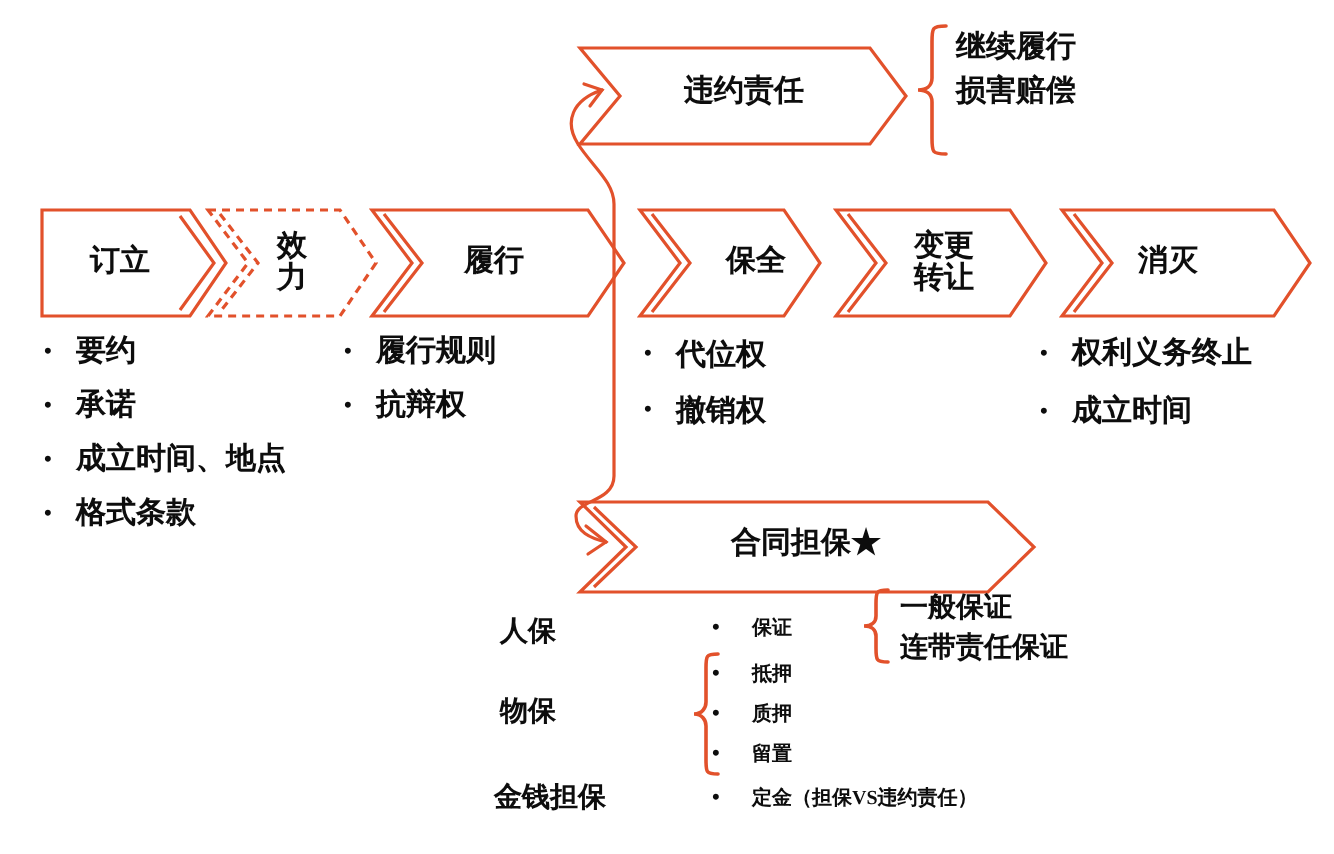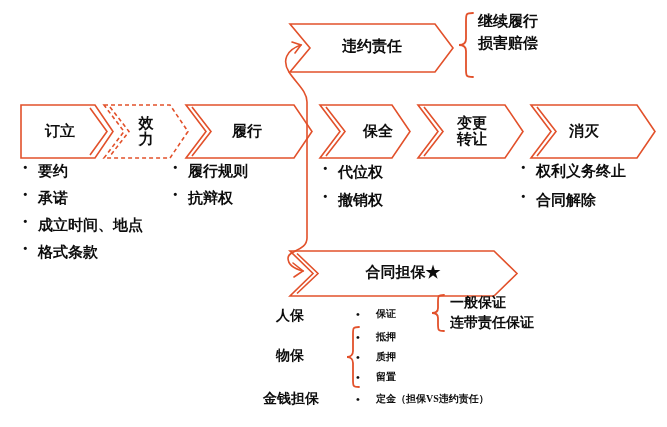--- a/index.html
+++ b/index.html
@@ -8,29 +8,29 @@
     font-family:"Liberation Serif","DejaVu Serif",serif;
     font-weight:bold;color:#0d0d0d;
   }
   svg.layer{position:absolute;left:0;top:0;width:667px;height:427px;}
   .lbl{
     position:absolute;transform:translate(-50%,-50%);
     font-size:15px;line-height:1.05;text-align:center;white-space:nowrap;
   }
   .lbl.two{font-size:15px;}
   .vlist{position:absolute;}
-  .vrow{display:flex;align-items:flex-start;height:27px;font-family:Liberation Mono, monospace;}
+  .vrow{display:flex;align-items:center;height:27px;}
   .vrow .b{flex:0 0 16px;width:16px;text-align:left;font-size:11px;}
   .vrow .t{font-size:15px;white-space:nowrap;}
   .vlist.tight .vrow{height:22px;}
   .vlist.kids .vrow{height:20px;}
   .vlist.kids .vrow .t{font-size:14px;}
   .cat{
     position:absolute;transform:translateY(-50%);
-    font-size:14px;text-align:center;white-space:nowrap;
+    font-size:14px;text-align:left;white-space:nowrap;
   }
   .item{
     position:absolute;transform:translateY(-50%);
     display:flex;align-items:center;white-space:nowrap;
   }
   .item .b{width:8px;margin-right:12px;font-size:11px;}
   .item .t{font-size:10px;}
 </style>
 </head>
 <body>
@@ -137,21 +137,21 @@
       </div>
   </div>
 
   <div class="vlist" style="left:520px;top:162px;">
     <div class="vrow" style="height:29px;">
         <span class="b">•</span>
         <span class="t">权利义务终止</span>
       </div>
     <div class="vrow" style="height:29px;">
         <span class="b">•</span>
-        <span class="t">合同解除</span>
+        <span class="t">成立时间</span>
       </div>
   </div>
 
   <div class="lbl" style="left:403px;top:273px;text-align:center;">合同担保★</div>
 
   <div class="cat" style="left:250px;width:80px;top:316px;">人保</div>
   <div class="cat" style="left:250px;width:80px;top:356px;">物保</div>
   <div class="cat" style="left:247px;width:88px;top:399px;">金钱担保</div>
 
   <div class="item" style="left:356px;top:314px;">

